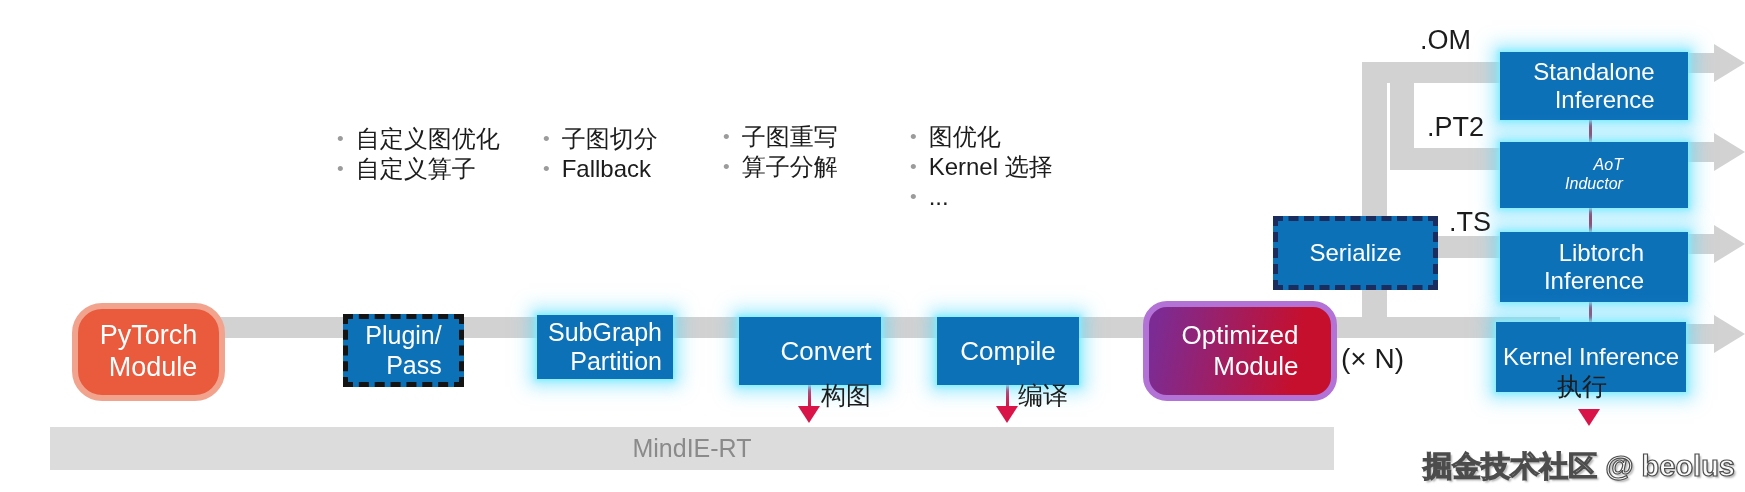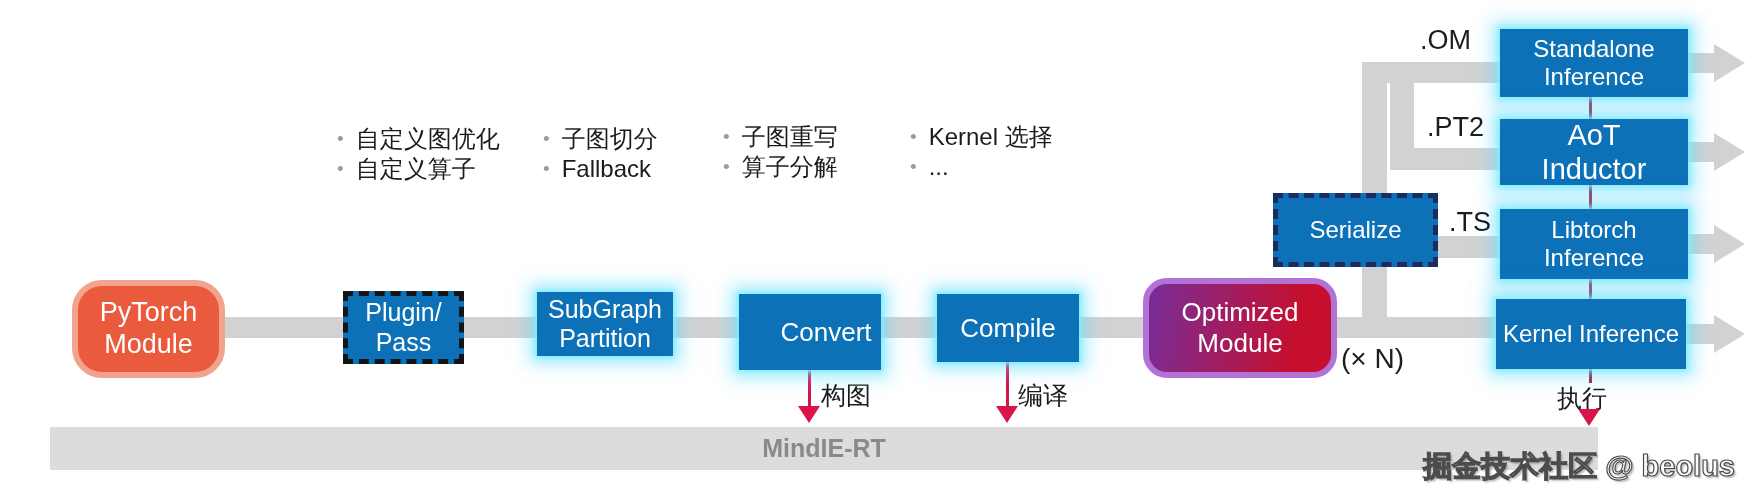--- a/index.html
+++ b/index.html
@@ -11,42 +11,42 @@
   .gline{position:absolute;background:var(--c-line_gray,#d2d2d2);z-index:0;}
   .out-shaft{position:absolute;background:var(--c-line_gray,#d2d2d2);z-index:0;}
   .out-head{position:absolute;width:0;height:0;border-top:19px solid transparent;
     border-bottom:19px solid transparent;border-left:31px solid var(--c-line_gray,#d2d2d2);z-index:0;}
   
   .rline{position:absolute;width:3px;background:var(--c-red,#d81448);z-index:1;}
   .rhead{position:absolute;width:0;height:0;border-left:11px solid transparent;
     border-right:11px solid transparent;border-top:17px solid var(--c-red,#d81448);z-index:3;}
   
   .box{position:absolute;display:flex;align-items:center;justify-content:center;
-    text-align:center;color:#fff;white-space:pre-line;line-height:1.18;z-index:2;box-sizing:border-box;}
+    text-align:right;color:#fff;white-space:pre-line;line-height:1.18;z-index:2;box-sizing:border-box;margin-top:23px;}
   .blue{background:var(--c-blue,#0d71b8);}
   .glow{box-shadow:0 0 5px 2px rgba(130,238,255,.95),0 0 16px 8px rgba(80,218,255,.5);}
   .pytorch{background:var(--c-orange,#ea5a3d);border:6px solid var(--c-orange_border,#f2a38d);
     border-radius:30px;font-size:27px;}
   .optimized{background:linear-gradient(100deg,var(--c-purple,#7c2b94) 5%,var(--c-crimson,#c60f2d) 80%);
     border:6px solid var(--c-purple_border,#b272d6);border-radius:24px;font-size:26px;}
   .dash-black{border:5px dashed var(--c-dash_black,#141414);}
   .dash-navy{border:5px dashed var(--c-dash_dark,#1b2c5e);}
   
   .notes{position:absolute;margin:0;padding:0;list-style:none;font-size:24px;line-height:30px;
     color:var(--c-text_dark,#1c1c1c);z-index:3;white-space:nowrap;}
   .notes li::before{content:"•";color:var(--c-bullet_gray,#9b9b9b);font-size:19px;
     margin-right:12px;vertical-align:2px;}
   
   .lbl{position:absolute;color:var(--c-text_dark,#1c1c1c);z-index:3;white-space:nowrap;}
   .fmt{font-size:27px;}
   .step{font-size:25px;}
   
-  .bar{position:absolute;left:50px;top:427px;width:1548px;height:43px;
+  .bar{position:absolute;left:50px;top:427px;width:1284px;height:43px;
     background:var(--c-bar_gray,#dcdcdc);display:flex;align-items:center;justify-content:center;
-    font-size:25px;font-weight:bold;color:var(--c-bar_text,#8a8a8a);z-index:2;}
+    font-size:25px;font-weight:normal;color:var(--c-bar_text,#8a8a8a);z-index:2;}
   
   .watermark{position:absolute;right:10px;top:447px;font-size:29px;font-weight:bold;
     color:#fafafa;-webkit-text-stroke:1.2px #4c4c4c;text-shadow:2px 2px 2px rgba(90,90,90,.45);
     z-index:4;white-space:nowrap;}
 </style>
 </head>
 <body>
 
 <div class="canvas">
 
@@ -74,64 +74,65 @@
   </ul>
   <ul class="notes" style="left:543px;top:124px;">
     <li><span>子图切分</span></li>
     <li><span>Fallback</span></li>
   </ul>
   <ul class="notes" style="left:723px;top:122px;">
     <li><span>子图重写</span></li>
     <li><span>算子分解</span></li>
   </ul>
   <ul class="notes" style="left:910px;top:122px;">
+    <li><span>图优化</span></li>
     <li><span>Kernel 选择</span></li>
     <li><span>...</span></li>
   </ul>
 
   <div class="box pytorch" style="left:72px;top:280px;width:153px;height:98px;">PyTorch
 Module</div>
 
   <div class="box blue dash-black" style="left:343px;top:291px;width:121px;height:73px;font-size:25px;">Plugin/
 Pass</div>
 
   <div class="box blue glow" style="left:537px;top:292px;width:136px;height:64px;font-size:25px;">SubGraph
 Partition</div>
 
-  <div class="box blue glow" style="left:739px;top:294px;width:142px;height:76px;font-size:26px;padding-left:32px;">Convert</div>
+  <div class="box blue glow" style="left:739px;top:294px;width:142px;height:68px;font-size:26px;padding-left:32px;">Convert</div>
 
   <div class="box blue glow" style="left:937px;top:294px;width:142px;height:68px;font-size:26px;">Compile</div>
 
   <div class="box optimized" style="left:1143px;top:278px;width:194px;height:100px;">Optimized
 Module</div>
 
   <div class="box blue dash-navy" style="left:1273px;top:193px;width:165px;height:74px;font-size:24px;">Serialize</div>
 
   <div class="box blue glow" style="left:1500px;top:29px;width:188px;height:68px;font-size:24px;">Standalone
 Inference</div>
-  <div class="box blue glow" style="left:1500px;top:119px;width:188px;height:66px;font-size:29px;">AoT
+  <div class="box blue glow" style="left:1500px;top:119px;width:188px;height:66px;font-size:16px;font-style:italic;">AoT
 Inductor</div>
   <div class="box blue glow" style="left:1500px;top:209px;width:188px;height:70px;font-size:24px;">Libtorch
 Inference</div>
   <div class="box blue glow" style="left:1496px;top:299px;width:190px;height:70px;font-size:24px;">Kernel Inference</div>
 
   <div class="lbl fmt" style="left:1420px;top:25px;">.OM</div>
   <div class="lbl fmt" style="left:1427px;top:112px;">.PT2</div>
   <div class="lbl fmt" style="left:1449px;top:207px;">.TS</div>
   <div class="lbl" style="left:1341px;top:343px;font-size:28px;">(× N)</div>
 
   <div class="rline" style="left:808px;top:362px;height:48px;"></div>
   <div class="rhead" style="left:798px;top:406px;"></div>
   <div class="lbl step" style="left:821px;top:379px;">构图</div>
 
   <div class="rline" style="left:1006px;top:362px;height:48px;"></div>
   <div class="rhead" style="left:996px;top:406px;"></div>
   <div class="lbl step" style="left:1018px;top:379px;">编译</div>
 
-  <div class="lbl step" style="left:1557px;top:382px;text-align:right;">执行</div>
+  <div class="lbl step" style="left:1557px;top:370px;text-align:right;">执行</div>
   <div class="rhead" style="left:1578px;top:409px;"></div>
 
   <div class="bar">
     <span>MindIE-RT</span>
   </div>
 
   <div class="watermark">掘金技术社区 @ beolus</div>
 
 </div>
 

